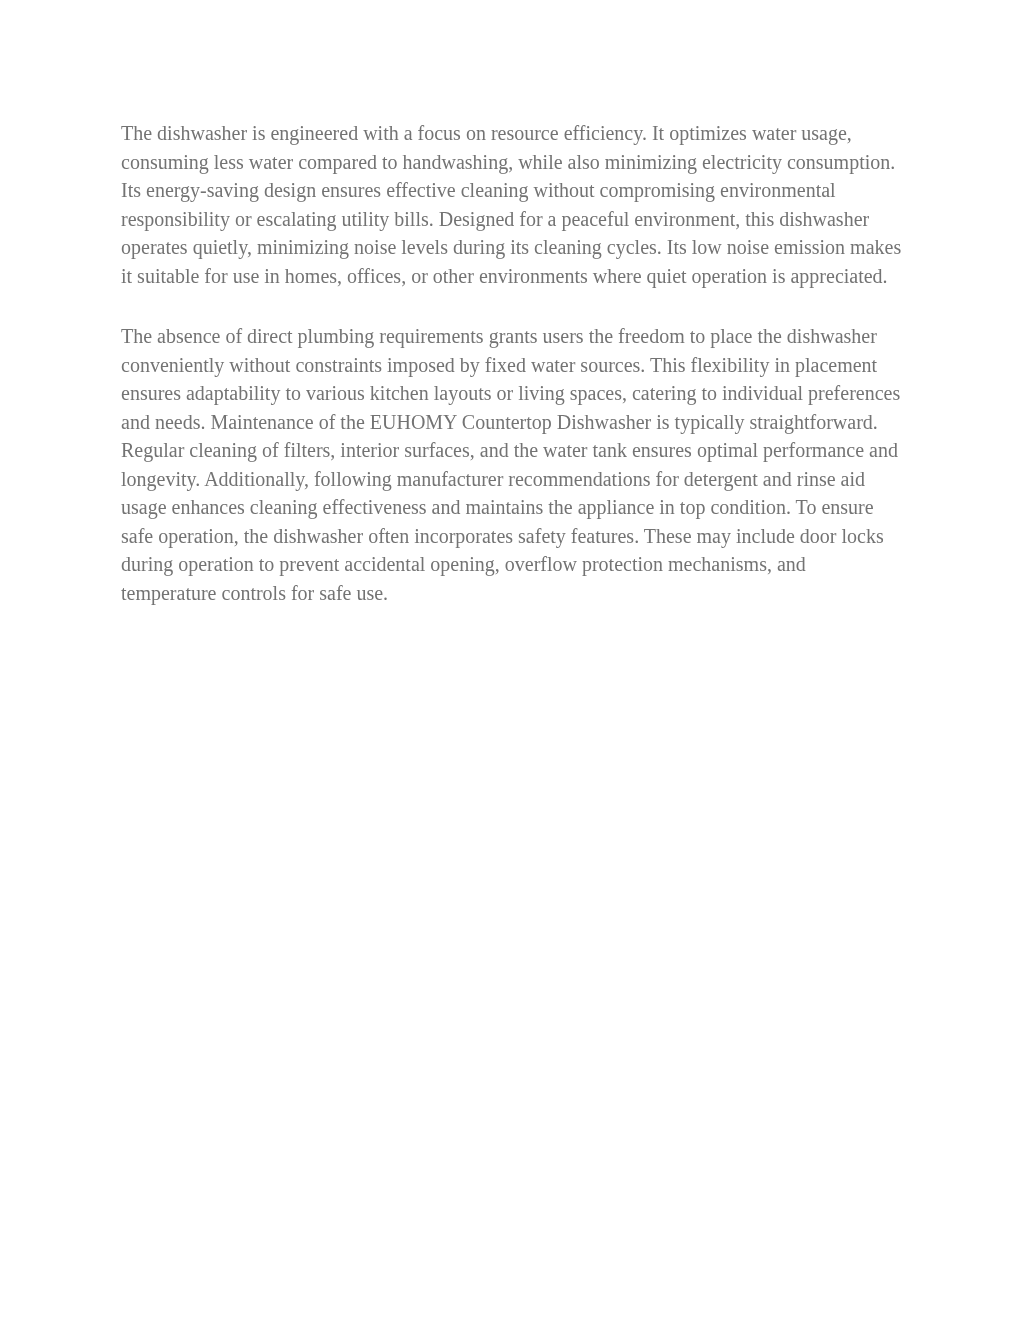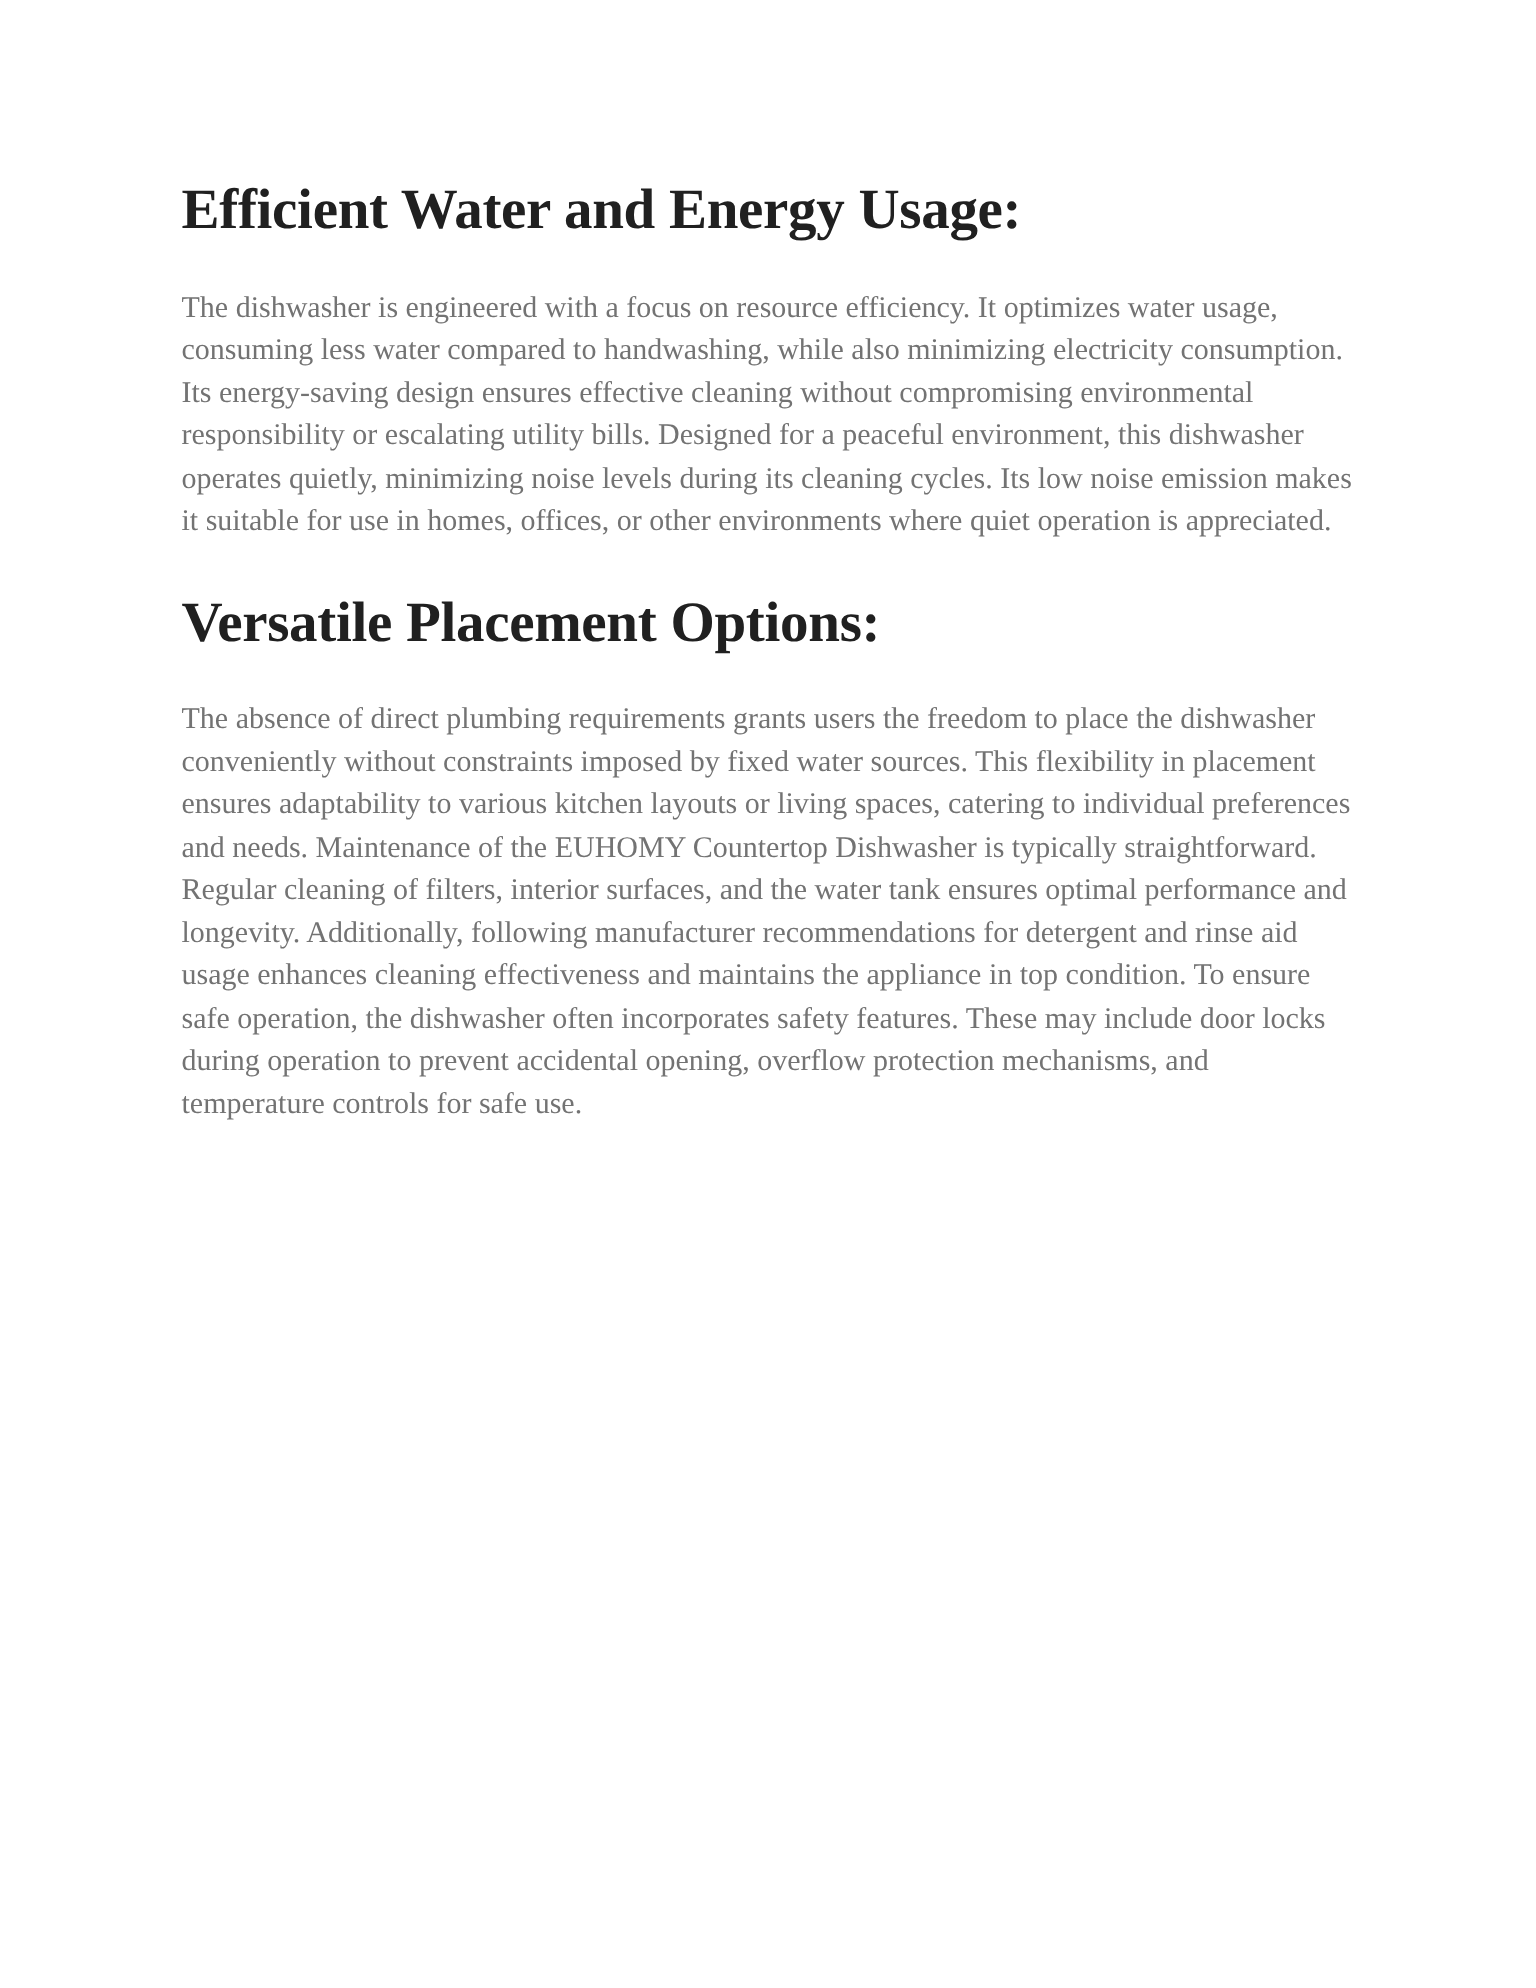--- a/index.html
+++ b/index.html
@@ -39,22 +39,20 @@
     line-height: 28.5px;
     color: #737373;
   }
 </style>
 </head>
 <body>
 
 <div class="page">
 
   <div class="section">
-    <h1 class="section-heading">Efficient Water and Energy Usage:</h1>
     <p class="section-body">The dishwasher is engineered with a focus on resource efficiency. It optimizes water usage, consuming less water compared to handwashing, while also minimizing electricity consumption. Its energy-saving design ensures effective cleaning without compromising environmental responsibility or escalating utility bills. Designed for a peaceful environment, this dishwasher operates quietly, minimizing noise levels during its cleaning cycles. Its low noise emission makes it suitable for use in homes, offices, or other environments where quiet operation is appreciated.</p>
   </div>
 
   <div class="section">
-    <h1 class="section-heading">Versatile Placement Options:</h1>
     <p class="section-body">The absence of direct plumbing requirements grants users the freedom to place the dishwasher conveniently without constraints imposed by fixed water sources. This flexibility in placement ensures adaptability to various kitchen layouts or living spaces, catering to individual preferences and needs. Maintenance of the EUHOMY Countertop Dishwasher is typically straightforward. Regular cleaning of filters, interior surfaces, and the water tank ensures optimal performance and longevity. Additionally, following manufacturer recommendations for detergent and rinse aid usage enhances cleaning effectiveness and maintains the appliance in top condition. To ensure safe operation, the dishwasher often incorporates safety features. These may include door locks during operation to prevent accidental opening, overflow protection mechanisms, and temperature controls for safe use.</p>
   </div>
 
 </div>
 
 </body></html>

